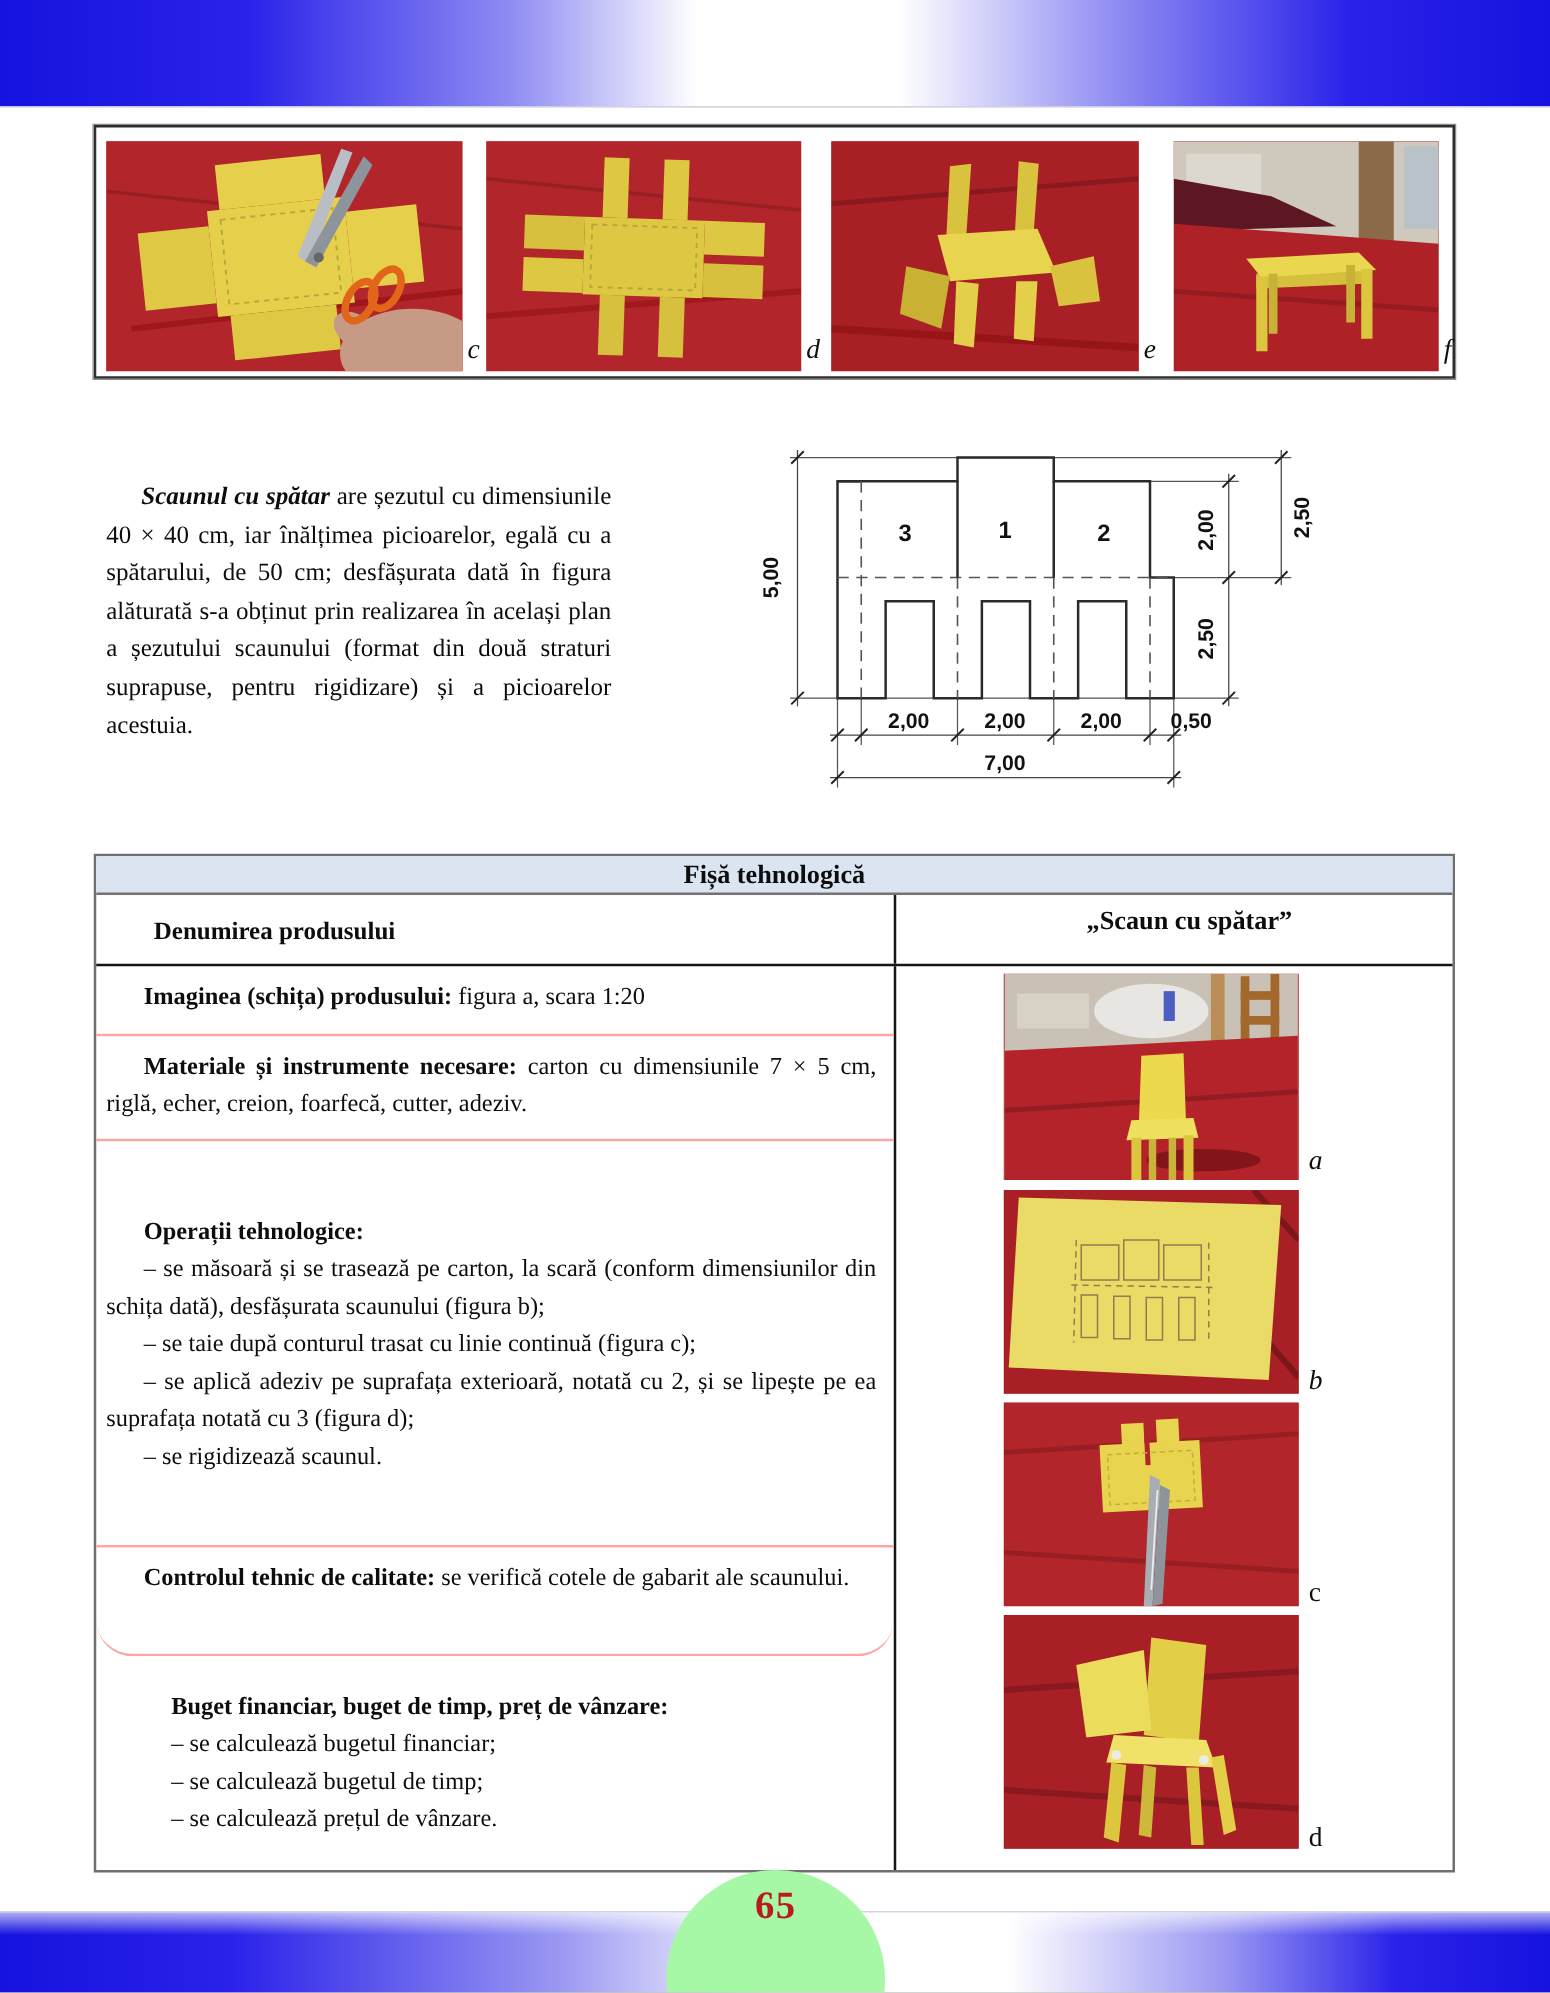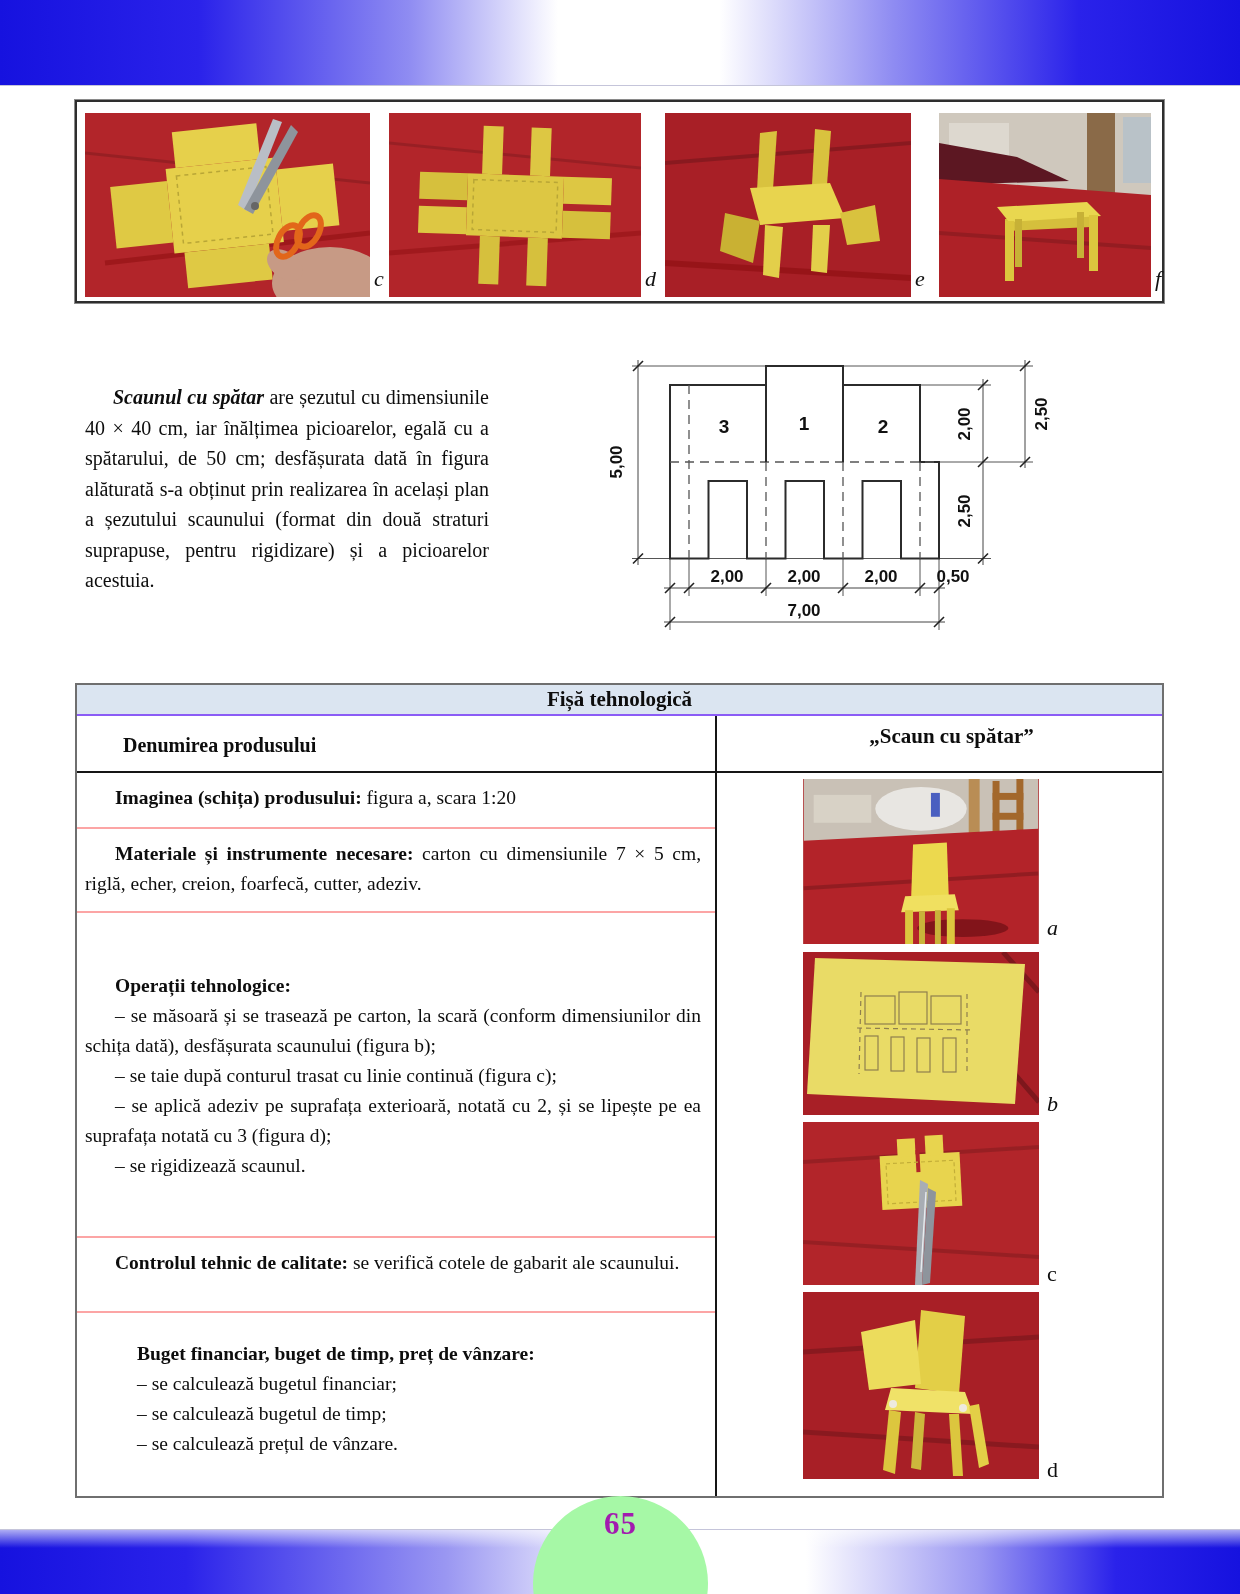--- a/index.html
+++ b/index.html
@@ -24,21 +24,21 @@
     content:"";position:absolute;left:0;top:0;width:100%;height:18px;
     background:linear-gradient(180deg,rgba(255,255,255,.65),rgba(255,255,255,0));
   }
   
   .page-circle{
     position:absolute;left:533px;top:1496px;width:175px;height:175px;
     border-radius:50%;background:#a6f8a6;text-align:center;
   }
   .page-num{
     margin-top:10px;display:inline-block;
-    font-weight:bold;font-size:31px;color:#a21caf;letter-spacing:1px;
+    font-weight:bold;font-size:31px;color:#b91c1c;letter-spacing:1px;
   }
   
   .photo-strip{
     position:absolute;left:75px;top:100px;width:1085px;height:199px;
     background:#fff;border:2px solid #2e2e2e;outline:1px solid #8a8a8a;
   }
   .photo{position:absolute;top:11px;overflow:hidden;background:#b2252a;}
   .photo svg{display:block;width:100%;height:100%;}
   .ph-label{
     position:absolute;top:166px;font-style:italic;font-size:22px;line-height:22px;
@@ -55,38 +55,38 @@
   .drawing{position:absolute;left:598px;top:338px;width:575px;height:312px;}
   .drawing svg{display:block;width:100%;height:100%;}
   .dim-text{font-family:"Liberation Sans",sans-serif;font-weight:bold;font-size:17px;fill:#111;}
   .panel-num{font-family:"Liberation Sans",sans-serif;font-weight:bold;font-size:19px;fill:#111;}
   
   .tech-table{
     position:absolute;left:75px;top:683px;width:1085px;height:811px;
     background:#fff;border:2px solid #6f6f6f;font-size:19.5px;line-height:30px;
   }
   .t-header{
-    height:29px;background:#dbe5f1;border-bottom:2px solid #8b5cf6;
+    height:29px;background:#dbe5f1;border-bottom:2px solid #737373;
     text-align:center;font-weight:bold;font-size:21px;line-height:29px;
   }
   .t-row2{height:55px;border-bottom:2px solid #151515;display:flex;}
   .t-row2-left{width:640px;border-right:2px solid #151515;box-sizing:border-box;
     font-weight:bold;font-size:20px;padding:14px 0 0 46px;}
   .t-row2-right{flex:1;text-align:center;font-weight:bold;font-size:21px;padding-top:5px;margin-left:24px;}
   .t-body{display:flex;height:723px;}
   .t-left{width:640px;border-right:2px solid #151515;box-sizing:border-box;
     display:flex;flex-direction:column;}
   .t-sec{box-sizing:border-box;border-bottom:2px solid #fca5a5;padding:10px 14px 0 8px;overflow:hidden;}
   .t-sec:last-child{border-bottom:none;flex:1;padding-left:30px;}
   .t-sec p{margin:0;text-indent:30px;text-align:justify;}
   .t-sec p.nj{text-align:left;}
   .sec-image{height:56px;}
   .sec-materials{height:84px;}
   .sec-operations{height:277px;margin-top:48px;}
-  .sec-control{height:75px;}
+  .sec-control{height:87px;border-radius:29px;}
   .sec-budget{padding-top:26px;}
   .t-right{flex:1;position:relative;}
   .cphoto{position:absolute;left:86px;width:236px;overflow:hidden;background:#b2252a;}
   .cphoto svg{display:block;width:100%;height:100%;}
   .cph-label{position:absolute;left:330px;font-size:22px;font-family:"Liberation Serif",serif;}
   .it{font-style:italic;}
   b{font-weight:bold;}
 </style>
 </head>
 <body>

